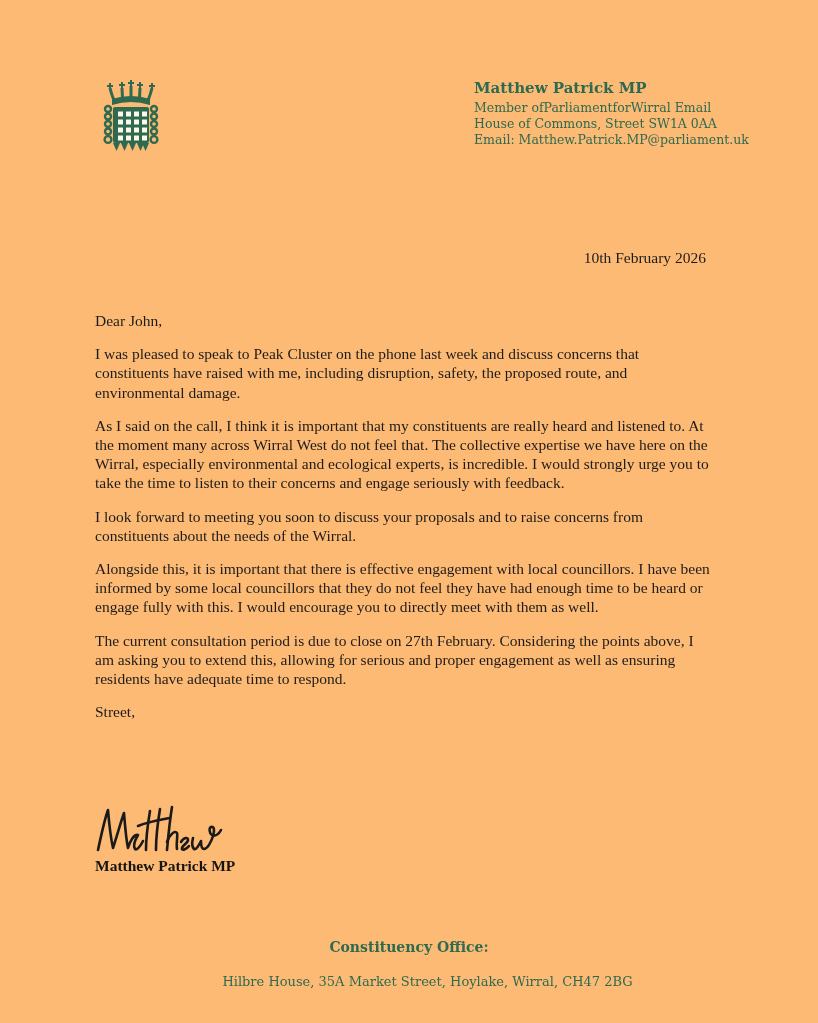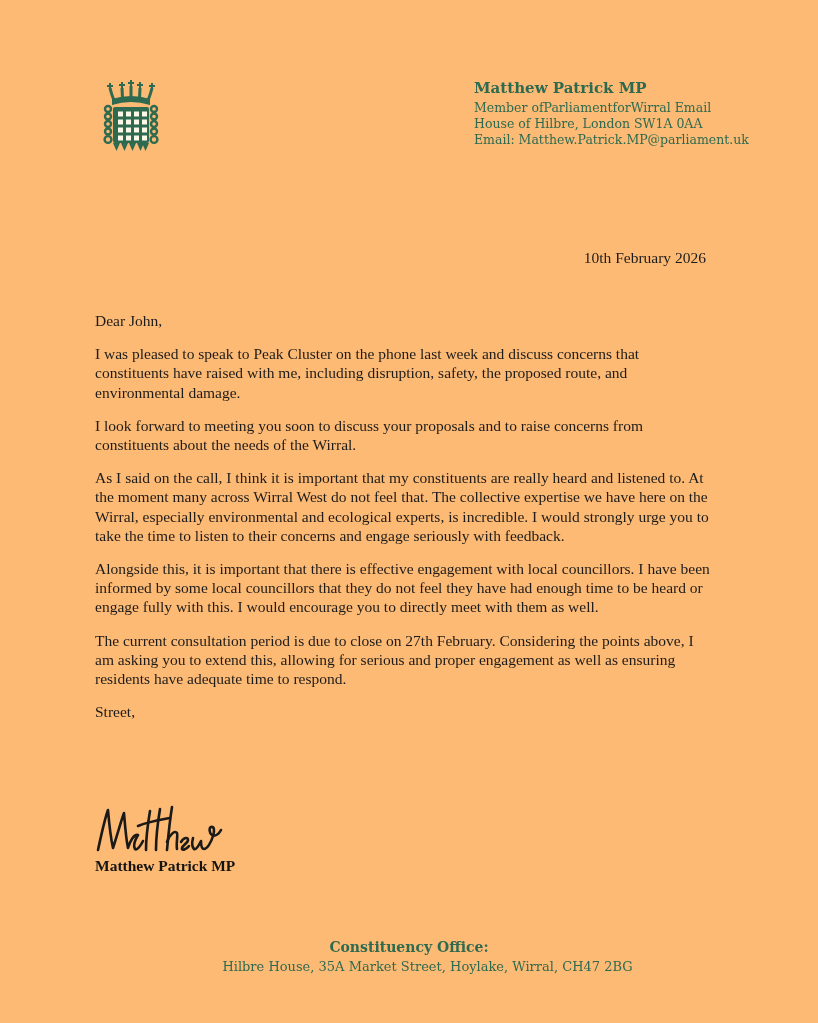--- a/index.html
+++ b/index.html
@@ -83,21 +83,21 @@
     left: 0;
     top: 939px;
     width: 818px;
     text-align: center;
     color: #2d6a50;
     font-family: "DejaVu Serif", serif;
   }
   .footer-heading {
     font-size: 14px;
     font-weight: bold;
-    margin-bottom: 4px;
+    margin-bottom: 19px;
   }
   .footer-address {
     font-size: 13px;
     margin-left: 37px;
   }
 </style>
 </head>
 <body>
 
 <div class="page">
@@ -161,35 +161,35 @@
           <circle cx="55" cy="44" r="3"></circle>
           <circle cx="55" cy="51.5" r="3"></circle>
           <circle cx="55" cy="59.5" r="3.4"></circle>
       </g>
     </g>
   </svg>
 
   <div class="letterhead-text">
     <div class="letterhead-name">Matthew Patrick MP</div>
     <div class="letterhead-line">Member ofParliamentforWirral Email</div>
-    <div class="letterhead-line">House of Hilbre, London SW1A 0AA</div>
+    <div class="letterhead-line">House of Commons, Street SW1A 0AA</div>
     <div class="letterhead-line">Email: Matthew.Patrick.MP@parliament.uk</div>
   </div>
 
   <div class="date-line">10th February 2026</div>
 
   <div class="letter-body">
     <p>Dear John,</p>
     <div>
 
         <p>I was pleased to speak to Peak Cluster on the phone last week and discuss concerns that constituents have raised with me, including disruption, safety, the proposed route, and environmental damage.</p>
 
+        <p>As I said on the call, I think it is important that my constituents are really heard and listened to. At the moment many across Wirral West do not feel that. The collective expertise we have here on the Wirral, especially environmental and ecological experts, is incredible. I would strongly urge you to take the time to listen to their concerns and engage seriously with feedback.</p>
+
         <p>I look forward to meeting you soon to discuss your proposals and to raise concerns from constituents about the needs of the Wirral.</p>
-
-        <p>As I said on the call, I think it is important that my constituents are really heard and listened to. At the moment many across Wirral West do not feel that. The collective expertise we have here on the Wirral, especially environmental and ecological experts, is incredible. I would strongly urge you to take the time to listen to their concerns and engage seriously with feedback.</p>
 
         <p>Alongside this, it is important that there is effective engagement with local councillors. I have been informed by some local councillors that they do not feel they have had enough time to be heard or engage fully with this. I would encourage you to directly meet with them as well.</p>
 
         <p>The current consultation period is due to close on 27th February. Considering the points above, I am asking you to extend this, allowing for serious and proper engagement as well as ensuring residents have adequate time to respond.</p>
 
       </div>
     <p>Street,</p>
   </div>
 
   <svg class="signature" viewBox="0 0 132 56" aria-hidden="true">

